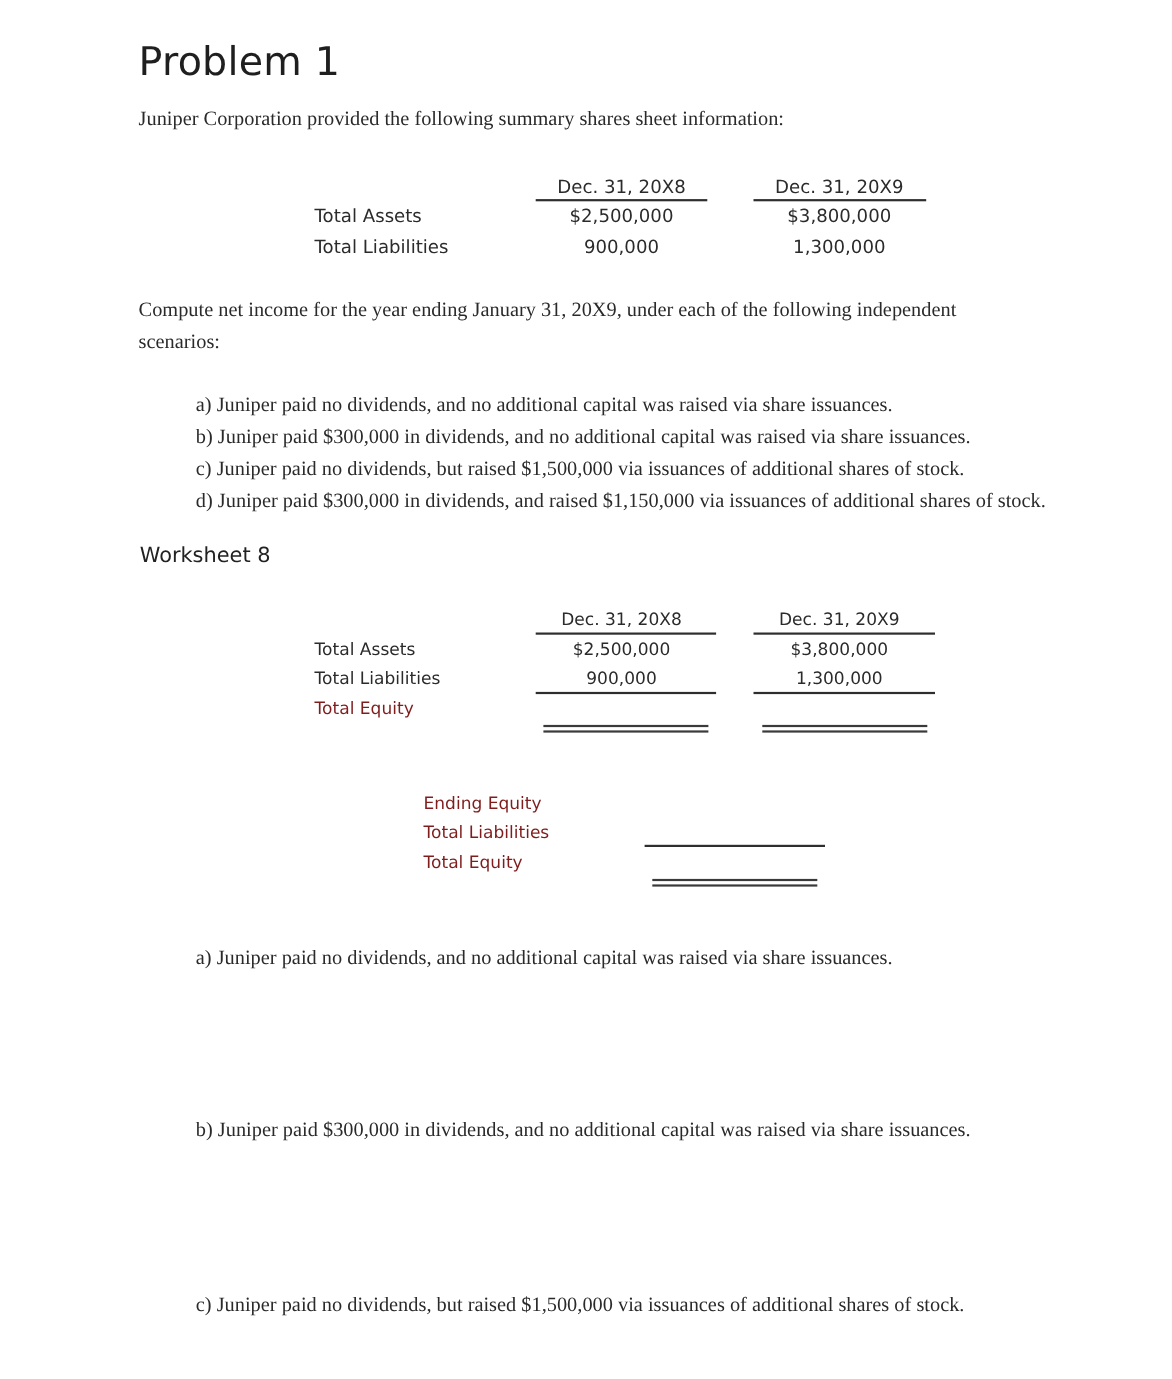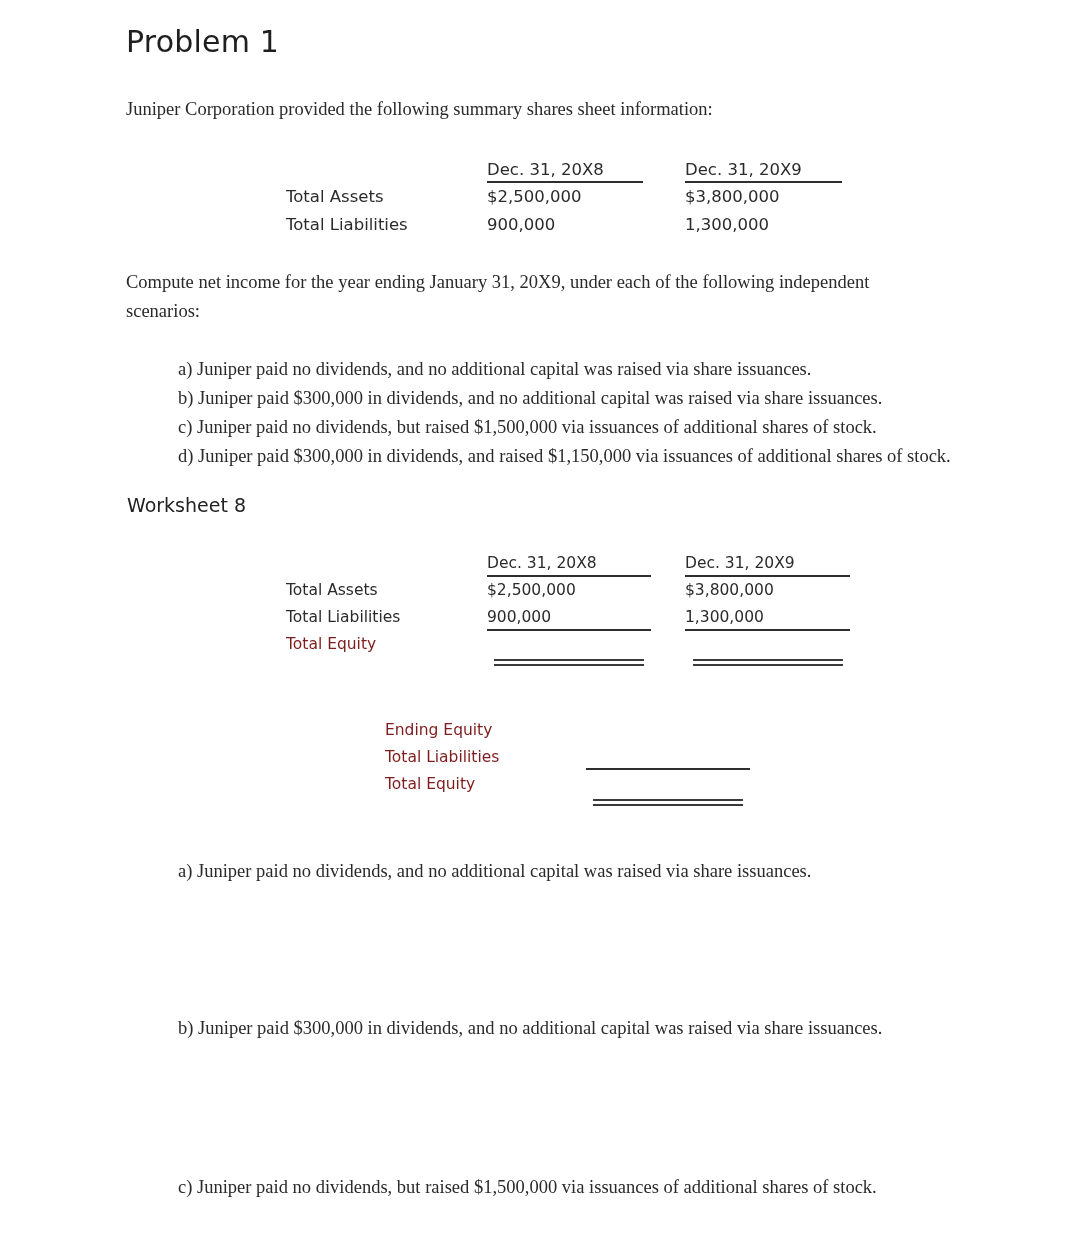--- a/index.html
+++ b/index.html
@@ -1,22 +1,22 @@
 <!DOCTYPE html>
 <html><head>
   <meta charset="utf-8">
   <style>
     html, body { margin: 0; padding: 0; background: #ffffff; }
     body { width: 1065px; height: 1254px; position: relative; overflow: hidden; color: #222; }
     .abs { position: absolute; white-space: nowrap; }
-    .title { left: 126px; top: 24px; font-size: 30px; color: #1f1f1f; font-family: "DejaVu Sans", sans-serif; font-weight: normal; letter-spacing: 0.2px; }
+    .title { left: 126px; top: 36px; font-size: 36px; color: #1f1f1f; font-family: "DejaVu Sans", sans-serif; font-weight: normal; letter-spacing: 0.2px; }
     .para { font-size: 18.5px; color: #2a2a2a; font-family: "Liberation Serif", serif; }
     .tbl { font-size: 16.5px; color: #2b2b2b; font-family: "DejaVu Sans", sans-serif; }
     .blue { color: #7f1d1d; }
-    .num { text-align: left; }
+    .num { text-align: center; }
     .line { position: absolute; height: 0; border-top: 2px solid #2e2e2e; }
     .dline { position: absolute; height: 3px; border-top: 2px solid #3a3a3a; border-bottom: 2px solid #3a3a3a; }
     .h2 { font-size: 19px; color: #222; font-family: "DejaVu Sans", sans-serif; }
   </style>
 </head>
 <body>
 
 <div class="abs title">Problem 1</div>
 
 <div class="abs para" style="left:126px; top:99px;">Juniper Corporation provided the following summary shares sheet information:</div>

